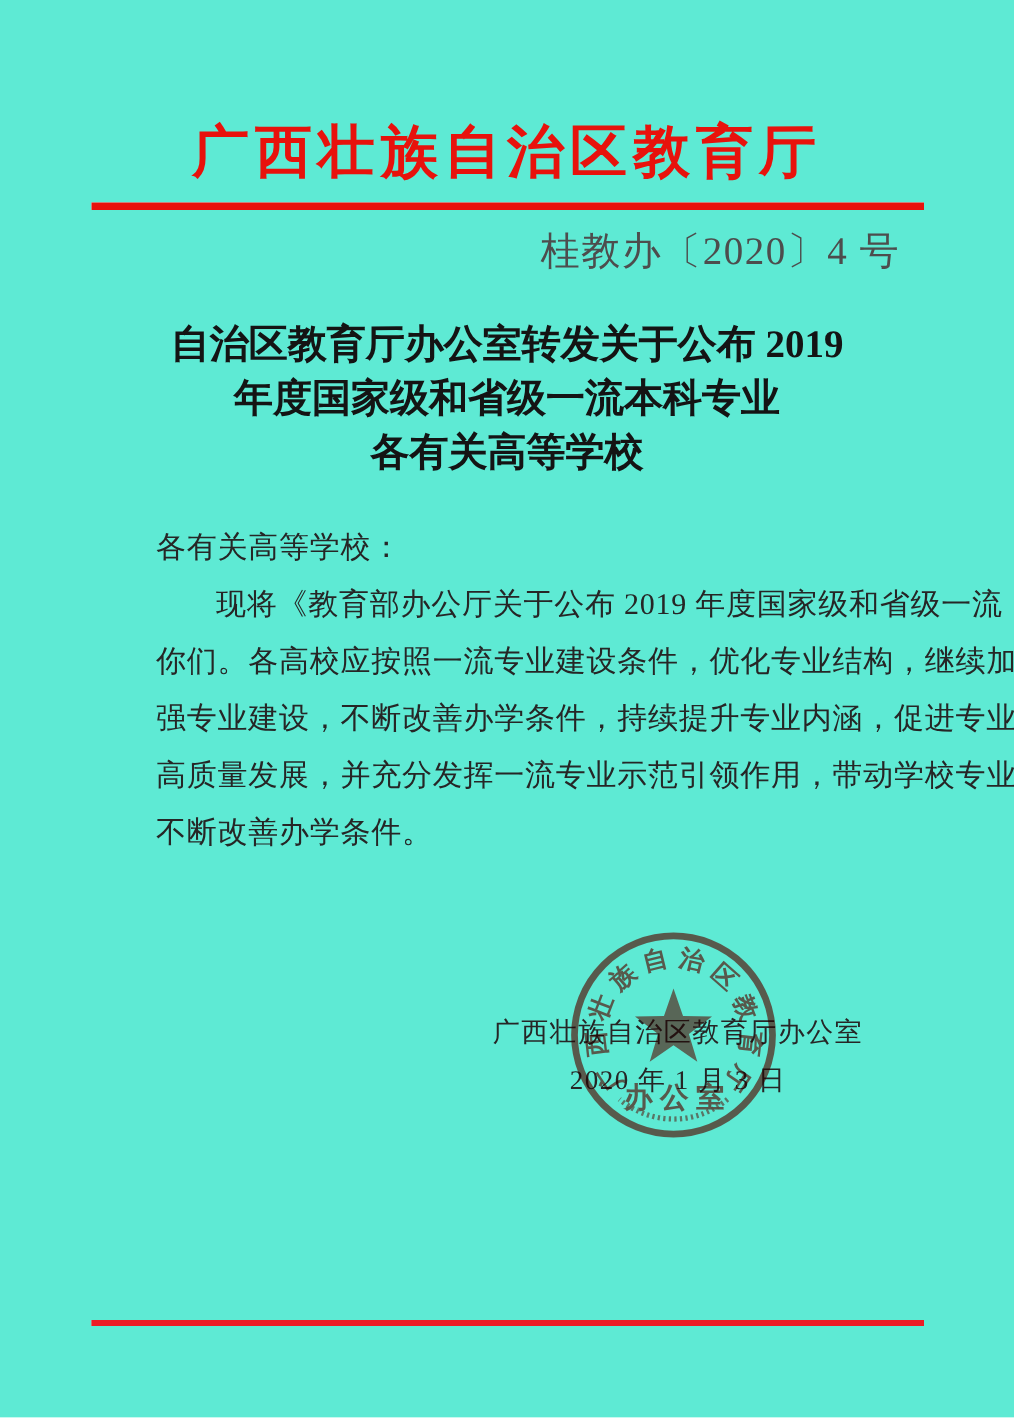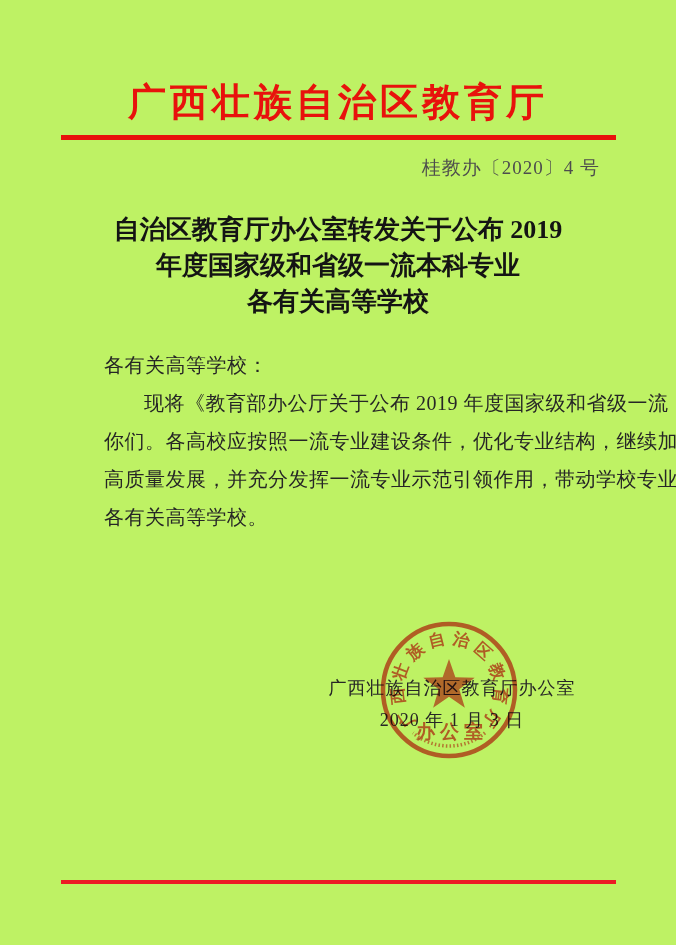--- a/index.html
+++ b/index.html
@@ -5,21 +5,21 @@
   * { margin: 0; padding: 0; box-sizing: border-box; }
   html, body { background: #ffffff; }
   body {
     font-family: "Liberation Serif", "DejaVu Serif", serif;
     width: 676px;
   }
   .page {
     position: relative;
     width: 676px;
     height: 945px;
-    background: #bef264;
+    background: #5eead4;
     overflow: hidden;
   }
   .header-title {
     position: absolute;
     top: 78px;
     left: 0;
     width: 676px;
     text-align: center;
     font-size: 38px;
     line-height: 48px;
@@ -35,21 +35,21 @@
     width: 555px;
     height: 2px;
     border-top: 3px solid #e8120c;
     border-bottom: 2px solid #e8120c;
     background: #ffffff;
   }
   .doc-number {
     position: absolute;
     top: 155px;
     right: 76px;
-    font-size: 19px;
+    font-size: 26px;
     line-height: 26px;
     color: #4d4d4d;
     letter-spacing: 1px;
     white-space: nowrap;
   }
   .doc-title {
     position: absolute;
     top: 212px;
     left: 0;
     width: 676px;
@@ -118,22 +118,23 @@
   <div class="doc-title">
     <div class="t-line">自治区教育厅办公室转发关于公布 2019</div>
     <div class="t-line">年度国家级和省级一流本科专业</div>
     <div class="t-line">各有关高等学校</div>
   </div>
 
   <div class="body-text">
     <div class="b-line">各有关高等学校：</div>
     <div class="b-line indent">现将《教育部办公厅关于公布 2019 年度国家级和省级一流</div>
     <div class="b-line">你们。各高校应按照一流专业建设条件，优化专业结构，继续加</div>
+    <div class="b-line">强专业建设，不断改善办学条件，持续提升专业内涵，促进专业</div>
     <div class="b-line">高质量发展，并充分发挥一流专业示范引领作用，带动学校专业</div>
-    <div class="b-line">各有关高等学校。</div>
+    <div class="b-line">不断改善办学条件。</div>
   </div>
 
   <div class="signature-block">
     <div class="sig-line">广西壮族自治区教育厅办公室</div>
     <div class="sig-line">2020 年 1 月 3 日</div>
   </div>
 
   <svg class="seal" viewBox="0 0 144 144" xmlns="http://www.w3.org/2000/svg">
     <circle cx="72" cy="72" r="66" fill="none" stroke="#e8423a" stroke-width="4.5" opacity="0.92"></circle>
     <path transform="translate(72,68)" d="M0,-27 L6.35,-8.74 L25.68,-8.34 L10.27,3.34 L15.87,21.84 L0,10.8 L-15.87,21.84 L-10.27,3.34 L-25.68,-8.34 L-6.35,-8.74 Z" fill="#e8423a" opacity="0.85"></path>

